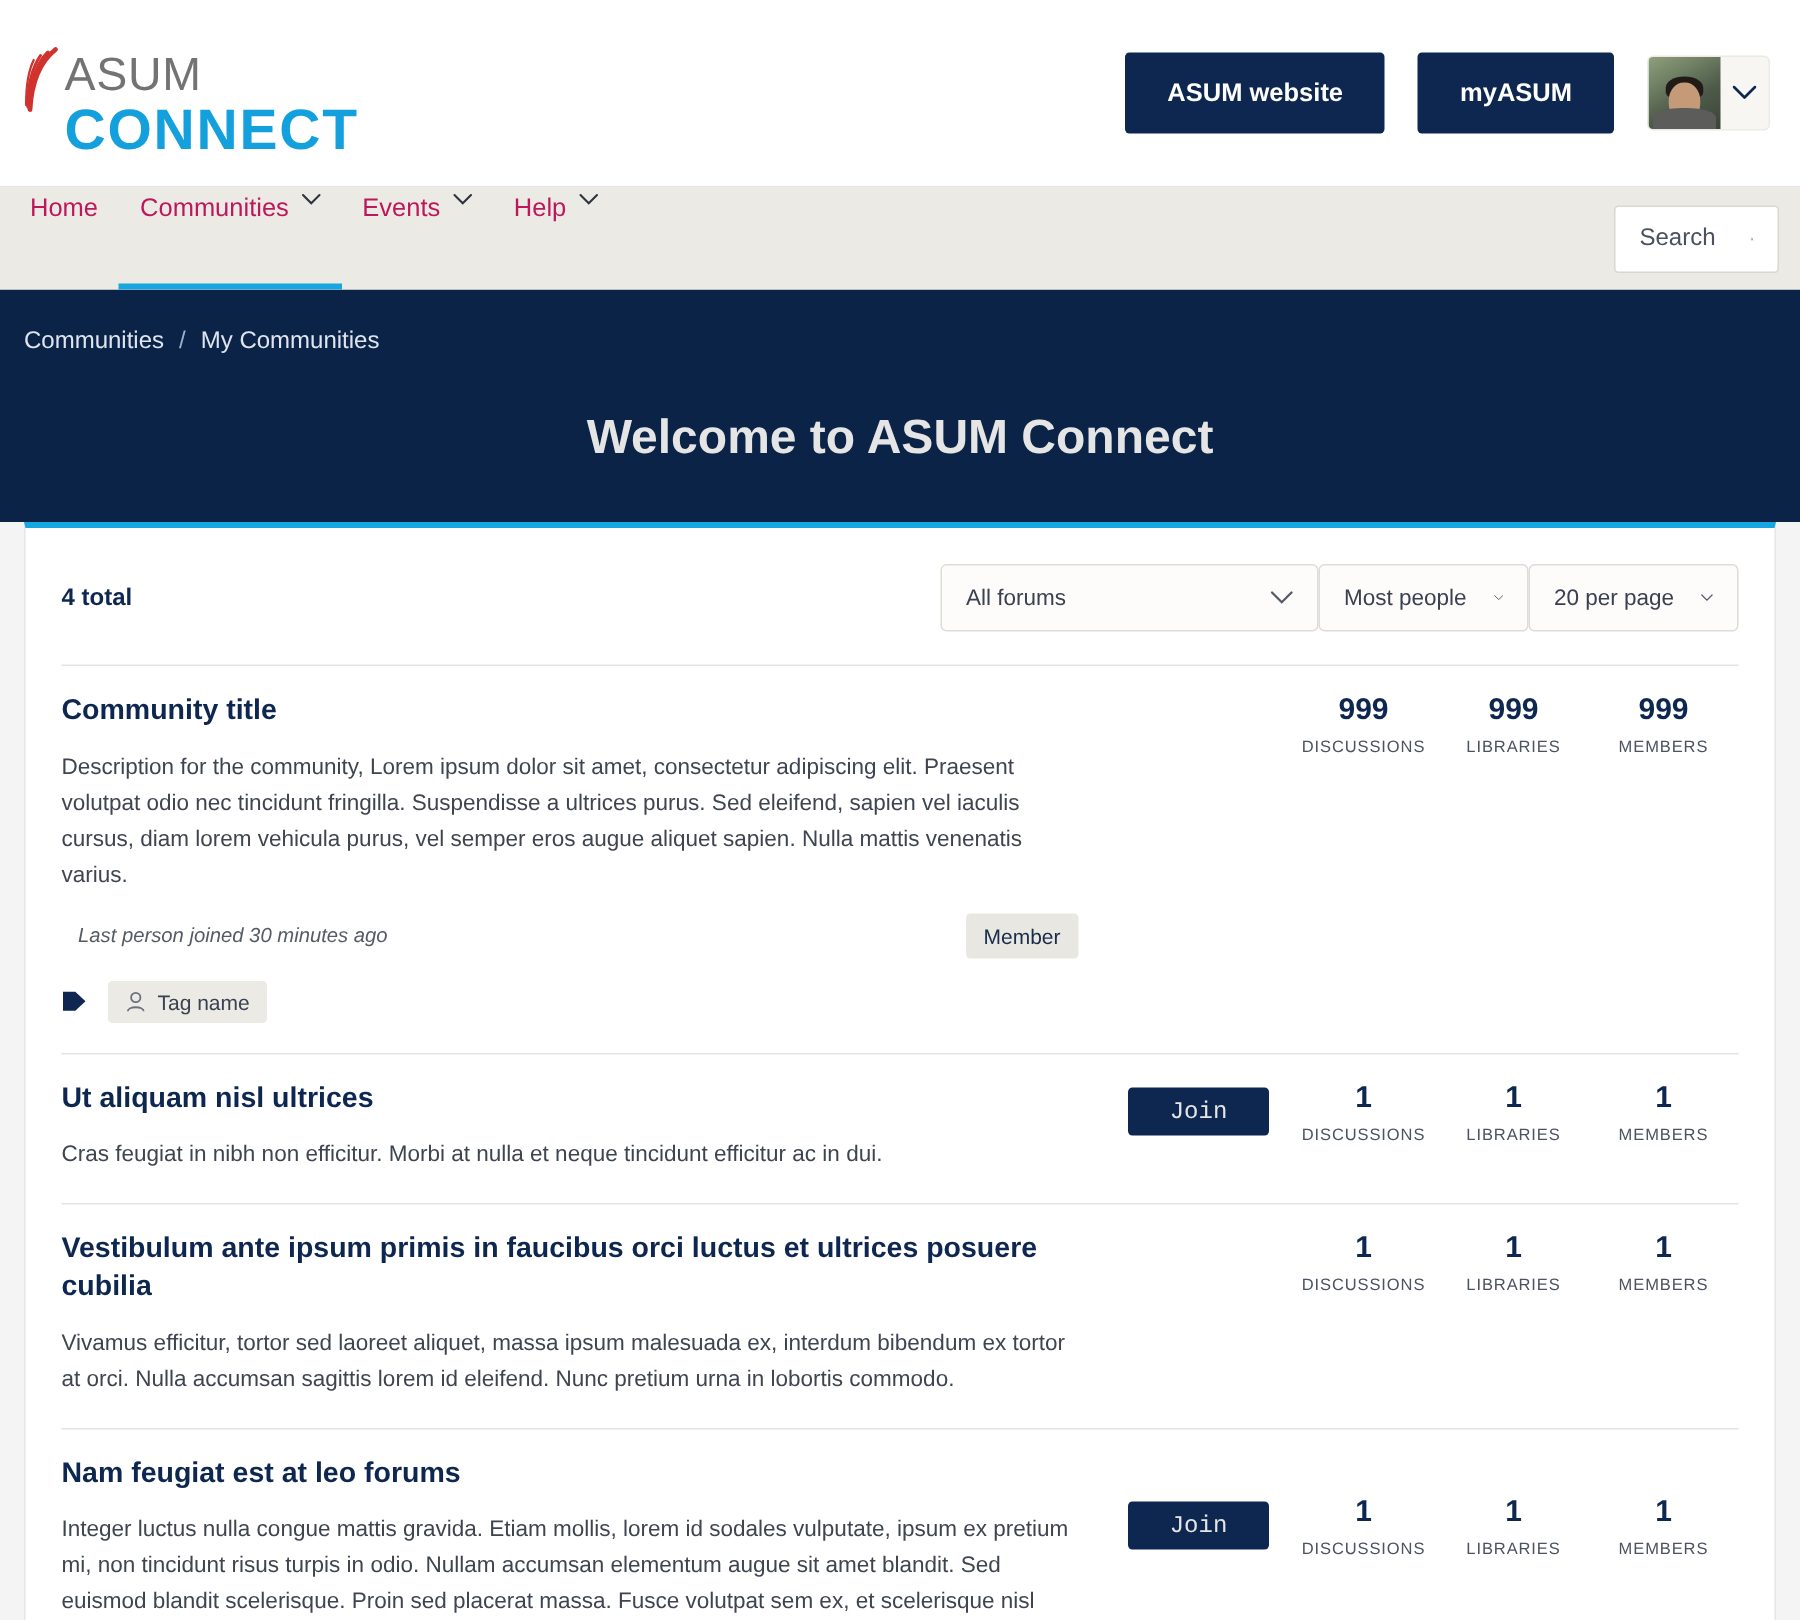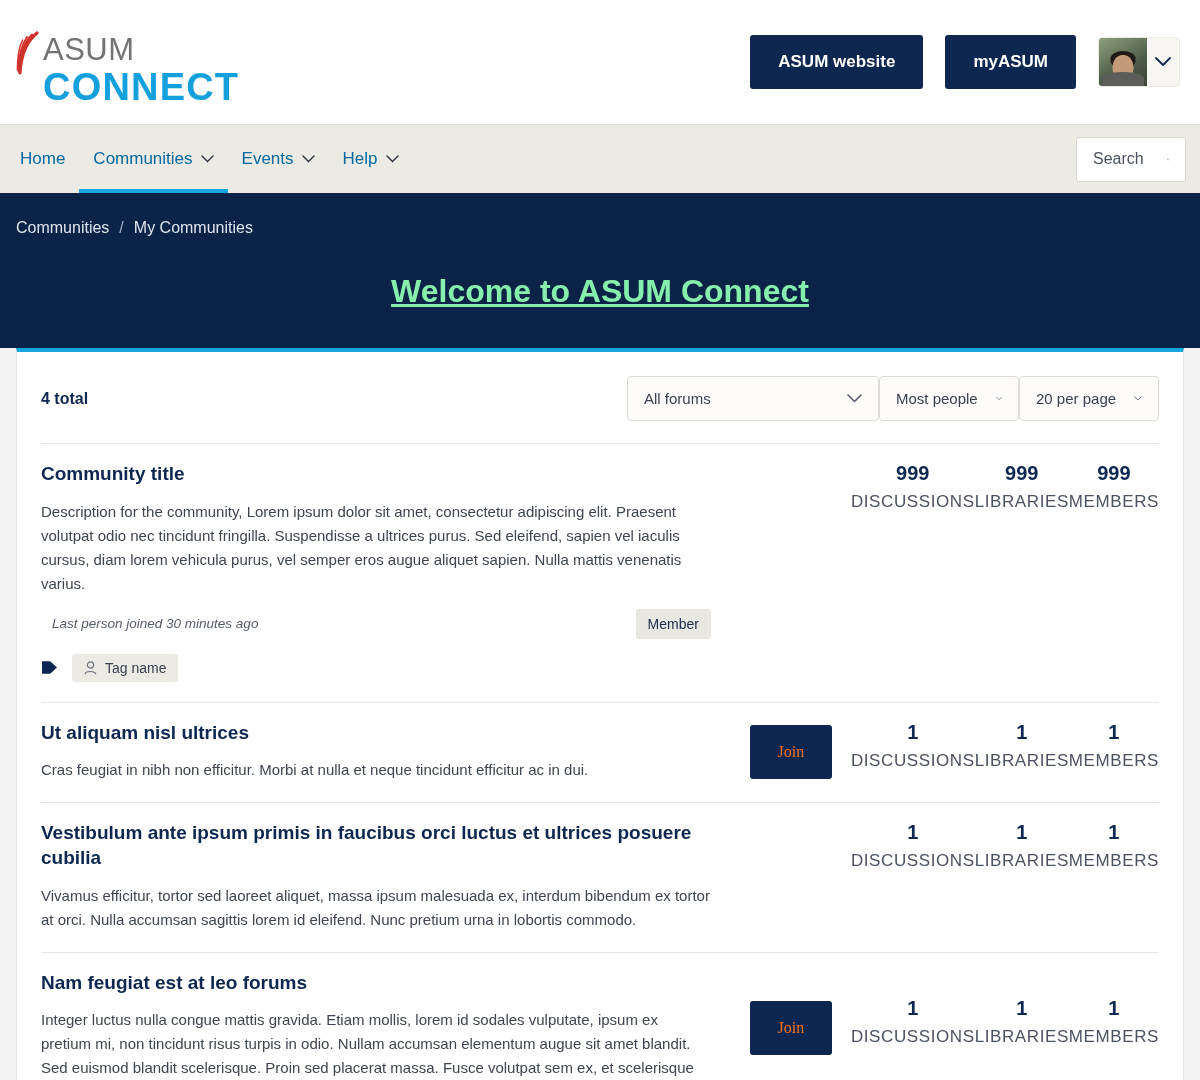--- a/index.html
+++ b/index.html
@@ -74,22 +74,22 @@
   .chev-btn { width: 32px; display: flex; align-items: center; justify-content: center; }
 
   
   .mainnav {
     height: 68px; background: #eceae4;
     display: flex; align-items: stretch; padding-left: 16px;
     position: relative;
   }
   .navlinks { display: flex; align-items: stretch; gap: 0; }
   .navitem {
-    display: flex; align-items: center; gap: 8px;
-    padding: 16px 14px; font-size: 17px; color: #0369a1;
+    display: flex; gap: 8px;
+    padding: 4px 14px; font-size: 17px; color: #be185d;
     cursor: pointer; position: relative;
   }
   .navitem:first-child { padding-left: 4px; }
   .navitem.active::after {
     content: ""; position: absolute; left: 0; right: 0; bottom: 0;
     height: 4px; background: #17a6e0;
   }
   .searchbox {
     margin-left: auto; align-self: center; margin-right: 14px;
     background: #ffffff; border: 1px solid #d9d7d1; border-radius: 3px;
@@ -105,24 +105,23 @@
 
   
   .hero { background: #0a2347; padding: 0 16px; }
   .breadcrumb {
     display: flex; align-items: center; gap: 10px;
     font-size: 16px; color: #dfe5ef; padding: 26px 0 0 0;
   }
   .breadcrumb .sep { color: #9fb0c9; }
   .breadcrumb span { cursor: pointer; }
   .page-title {
-    text-align: center; color: #86efac;
+    text-align: center; color: #e5e5e5;
     font-size: 32px; font-weight: 700;
     padding: 36px 0 38px 0;
-    text-decoration: underline;
   }
 
   
   .body-bg { background: #f4f4f4; padding: 0 16px 46px 16px; min-height: 700px; }
   .card {
     background: #ffffff; border-top: 4px solid #17a6e0;
     border-left: 1px solid #e6e6e6; border-right: 1px solid #e6e6e6;
     border-bottom: 1px solid #e6e6e6;
     padding: 0 24px;
   }
@@ -173,29 +172,29 @@
     background: #eceae4; border-radius: 3px;
     display: flex; align-items: center; gap: 8px;
     padding: 6px 12px; font-size: 14px; color: #3a4150; cursor: pointer;
   }
 
   .row-action {
     flex: 0 0 120px; display: flex; justify-content: center;
     padding-top: 4px;
   }
   .join-btn {
-    background: #0d2750; color: #f97316; border: none; border-radius: 3px;
-    font-size: 16px; padding: 18px 28px; cursor: pointer;
-    font-family: Liberation Serif, serif;
+    background: #0d2750; color: #e5e5e5; border: none; border-radius: 3px;
+    font-size: 16px; padding: 7px 28px; cursor: pointer;
+    font-family: Liberation Mono, monospace;
   }
   .stats { flex: 0 0 300px; display: flex; }
   .stat { flex: 1 1 0; text-align: center; }
   .stat .num { font-size: 20px; font-weight: 700; color: #0d2750; }
   .stat .lbl {
-    font-size: 17px; color: #4b5261; letter-spacing: .6px;
+    font-size: 11px; color: #4b5261; letter-spacing: .6px;
     margin-top: 7px; text-transform: uppercase;
   }
 </style>
 </head>
 <body>
 
 <div class="masthead">
   <div class="logo">
     <svg class="logo-swoosh" viewBox="0 0 26 46">
       <path d="M21 2 C11 10, 5 24, 4 42" stroke="#d0322e" stroke-width="3.2" fill="none" stroke-linecap="round"></path>

